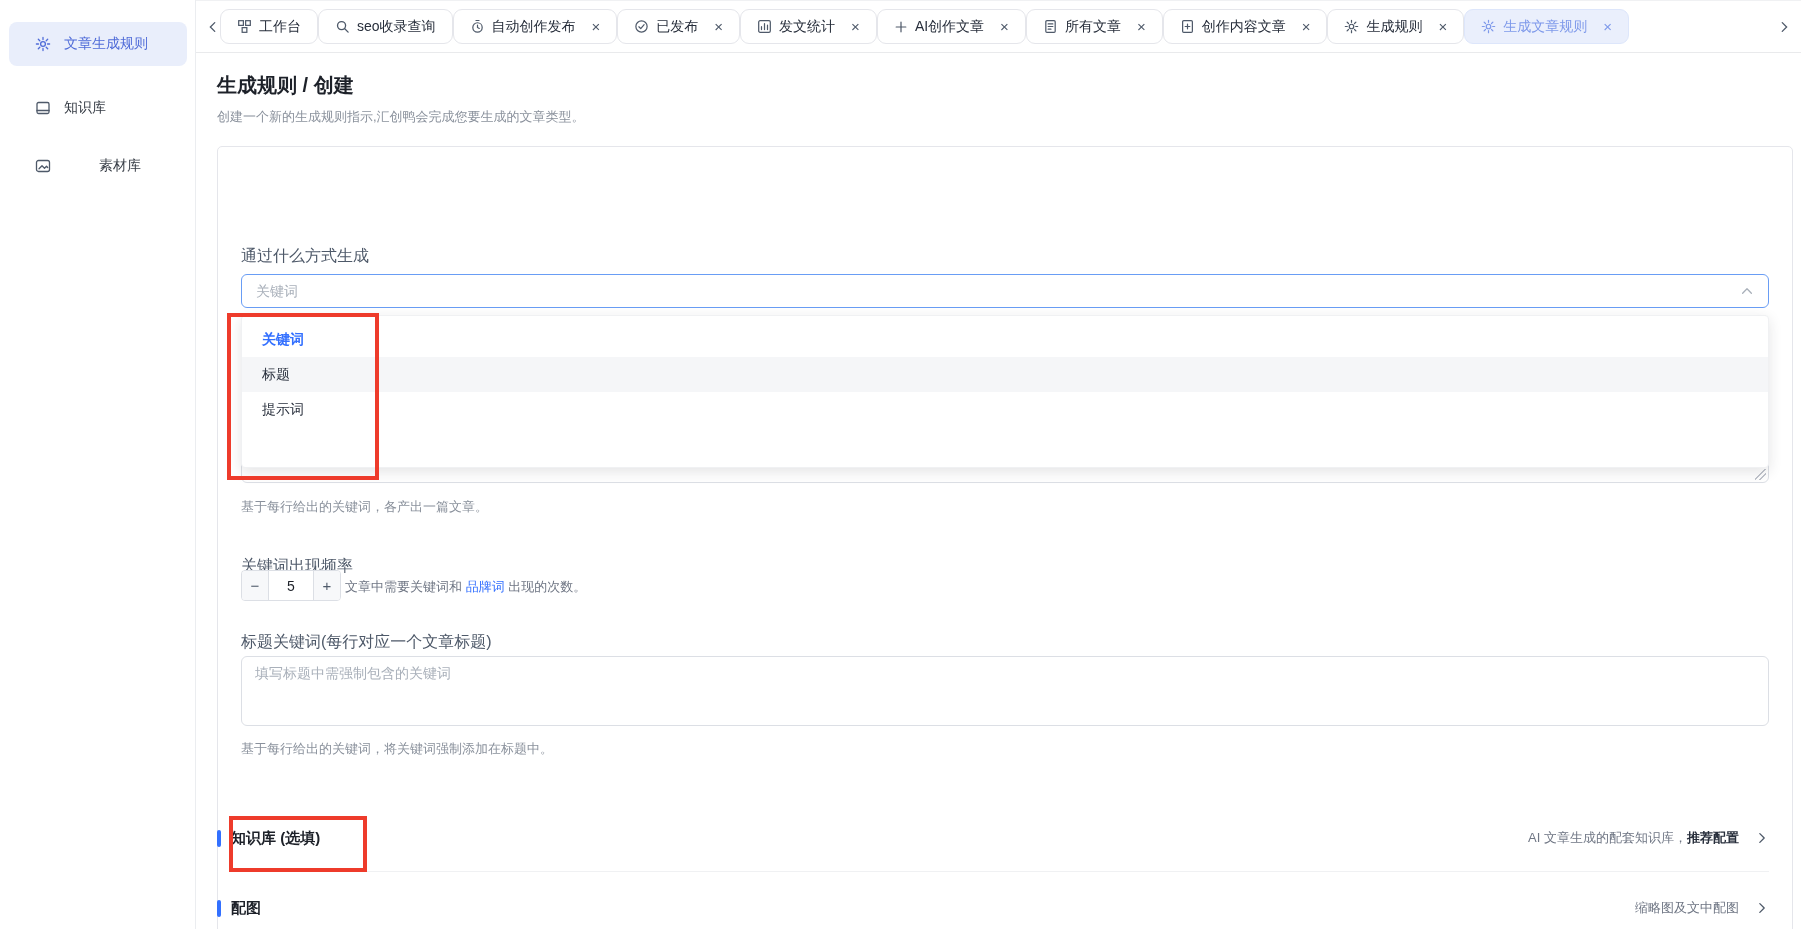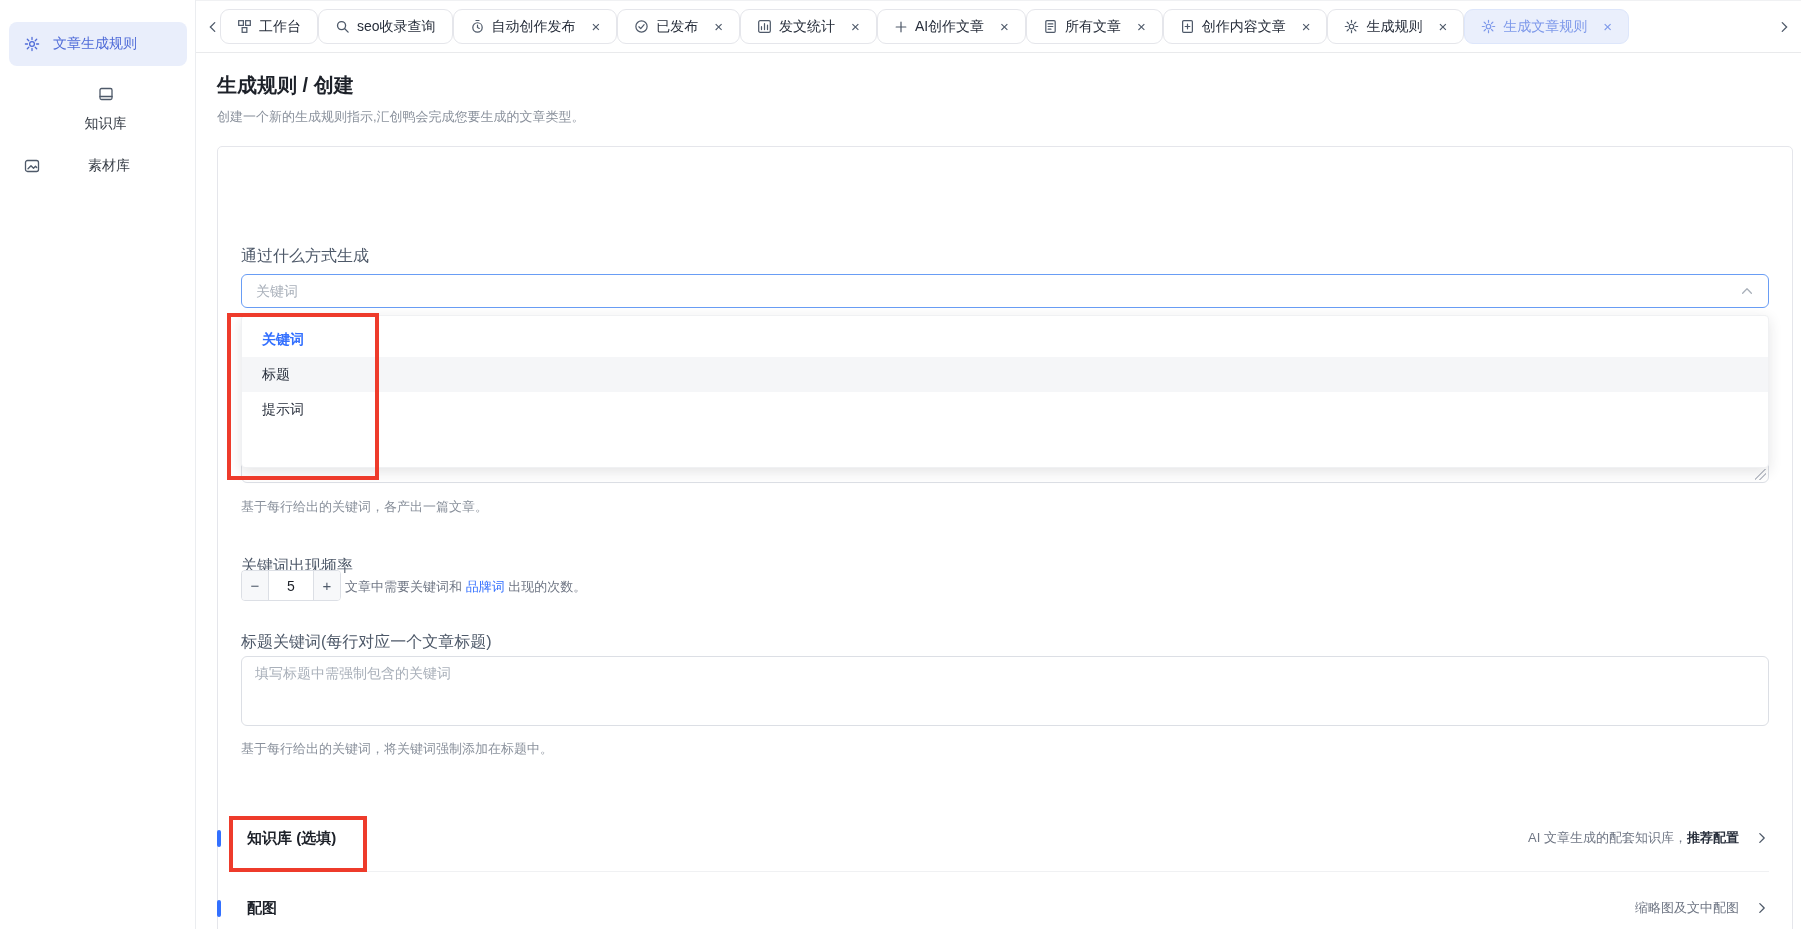--- a/index.html
+++ b/index.html
@@ -4,41 +4,41 @@
 <style>
   * { margin:0; padding:0; box-sizing:border-box; }
   html,body { background:#fff; }
   .frame {
     position:relative; width:1801px; height:929px; overflow:hidden;
     background:#fff; font-family:"Liberation Sans","DejaVu Sans",sans-serif;
     color:#1d2129;
   }
   
   .sidebar { position:absolute; left:0; top:0; width:196px; height:929px; border-right:1px solid #ebedf0; background:#fff; }
-  .side-item { position:absolute; left:9px; width:178px; height:44px; display:flex; align-items:center; gap:13px; padding-left:15px; border-radius:8px; font-size:14px; color:#363c45; cursor:pointer; }
+  .side-item { position:absolute; left:9px; width:178px; height:44px; display:flex; align-items:center; gap:13px; padding-left:26px; border-radius:8px; font-size:14px; color:#363c45; cursor:pointer; }
   .side-item .sicon { display:flex; color:#4e5969; }
   .side-item.active { background:#e9eefb; color:#4f6bd8; }
   .side-item.active .sicon { color:#4f6bd8; }
   
   .tabbar { position:absolute; left:196px; top:0; width:1605px; height:53px; display:flex; align-items:center; padding:0 10px; border-bottom:1px solid #e9eaec; border-top:1px solid #f0f1f3; background:#fff; overflow:hidden; }
   .tscroll { color:#4e5969; display:flex; flex:0 0 auto; cursor:pointer; }
   .tscroll.right { margin-left:auto; }
   .tab { flex:0 0 auto; height:35px; display:flex; align-items:center; gap:7px; padding:0 16px; border:1px solid #e5e6eb; border-radius:9px; background:#fff; font-size:14px; color:#272e3b; cursor:pointer; white-space:nowrap; }
   .tab .ticon { display:flex; color:#4e5969; }
   .tab .tclose { margin-left:9px; font-size:15px; line-height:1; color:#4e5969; cursor:pointer; }
   .tab.active { background:#eaeffc; border-color:#dde6fb; color:#7e99ea; }
   .tab.active .ticon, .tab.active .tclose { color:#7e99ea; }
   
   .page-title { position:absolute; left:217px; top:72px; font-size:20px; font-weight:bold; color:#1d2129; }
   .page-subtitle { position:absolute; left:217px; top:108px; font-size:13px; color:#8a919c; }
   
   .card { position:absolute; left:217px; top:146px; width:1576px; height:810px; border:1px solid #e5e6eb; border-radius:5px; background:#fff; }
   .sec-row { position:absolute; left:24px; width:1528px; height:26px; display:flex; align-items:center; }
   .sec-bar { width:4px; height:17px; border-radius:2px; background:#3370ff; margin-right:10px; }
-  .sec-title { font-size:15px; font-weight:bold; color:#1d2129;margin-left:16px; }
+  .sec-title { font-size:15px; font-weight:bold; color:#1d2129; }
   .sec-right { margin-left:auto; display:flex; align-items:center; gap:16px; font-size:13px; color:#6f7684; }
   .sec-right b { color:#272e3b; }
   .chev { display:flex; color:#4e5969; cursor:pointer; }
   .f-label { position:absolute; left:241px; font-size:16px; color:#4e5969; }
   .helper { position:absolute; left:241px; font-size:13px; color:#8a919c; }
   
   .sel { position:absolute; left:241px; top:274px; width:1528px; height:34px; border:1px solid #699df5; border-radius:6px; background:#fff; display:flex; align-items:center; padding:0 14px; }
   .sel input { flex:1; border:none; outline:none; font-size:14px; color:#1d2129; font-family:inherit; background:transparent; }
   .sel input::placeholder { color:#a9b0ba; }
   .sel .chev { color:#a9b0ba; }
@@ -77,21 +77,21 @@
   <div class="sidebar">
     <div class="side-item active" style="top:22px;">
       <span class="sicon">
         <svg width="16" height="16" viewBox="0 0 16 16" fill="none" stroke="currentColor" stroke-width="1.3" stroke-linecap="round">
             <circle cx="8" cy="8" r="2.4"></circle>
             <path d="M8 1.4v2.1M8 12.5v2.1M1.4 8h2.1M12.5 8h2.1M3.3 3.3l1.5 1.5M11.2 11.2l1.5 1.5M12.7 3.3l-1.5 1.5M4.8 11.2l-1.5 1.5"></path>
           </svg>
       </span>
       <span>文章生成规则</span>
     </div>
-    <div class="side-item" style="top:86px;flex-direction:column;">
+    <div class="side-item" style="top:86px;">
       <span class="sicon">
         <svg width="16" height="16" viewBox="0 0 16 16" fill="none" stroke="currentColor" stroke-width="1.3" stroke-linecap="round">
             <rect x="2" y="2.5" width="12" height="11" rx="1.5"></rect>
             <path d="M2 10.5h12"></path>
           </svg>
       </span>
       <span>知识库</span>
     </div>
     <div class="side-item" style="top:144px;gap:48px;">
       <span class="sicon">

